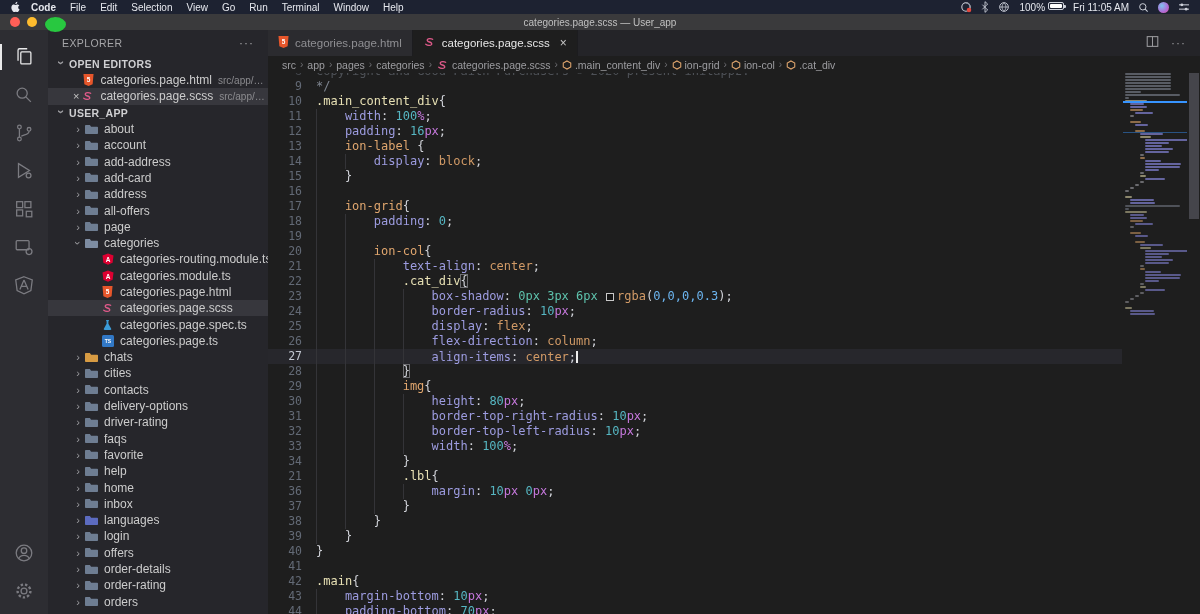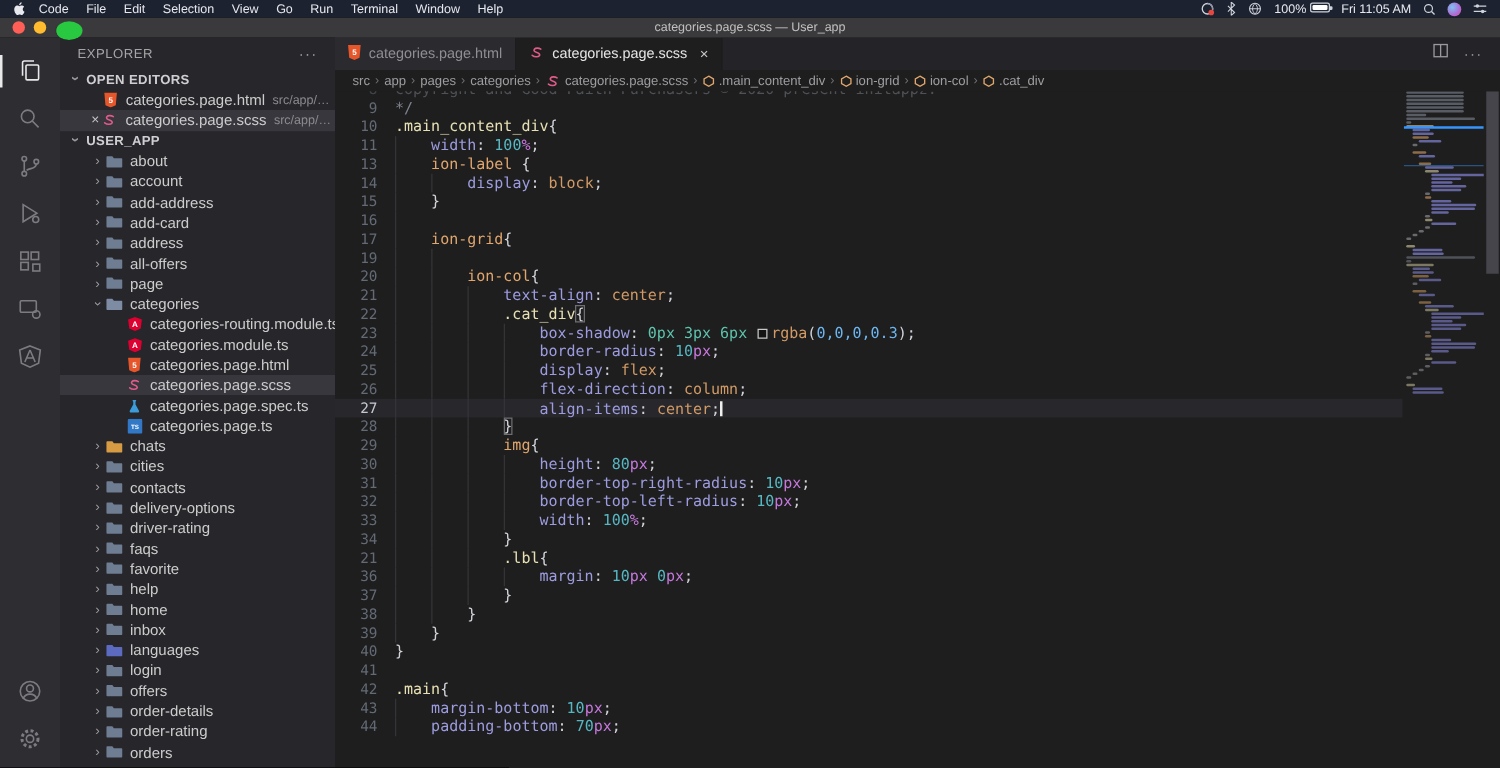--- a/index.html
+++ b/index.html
@@ -4,21 +4,21 @@
 <style>
   * { margin:0; padding:0; box-sizing:border-box; }
   html,body { width:1200px; height:614px; overflow:hidden; background:#000; }
   body { font-family:"Liberation Sans", sans-serif; position:relative; -webkit-font-smoothing:antialiased; }
 
   
   .menubar { position:absolute; top:0; left:0; width:1200px; height:14px; background:#1d2231;
     display:flex; align-items:center; color:#e6e8ee; font-size:10px; padding:0 10px; z-index:50; }
   .menubar .apple { margin-right:4px; display:flex; align-items:center; }
   .menu-item { padding:0 7px; white-space:nowrap; }
-  .menu-item.app { font-weight:normal; }
+  .menu-item.app { font-weight:bold; }
   .menubar-right { margin-left:auto; display:flex; align-items:center; gap:9px; }
   .status-ic { display:flex; align-items:center; }
   .battery-wrap { display:flex; align-items:flex-start; gap:3px; }
   .battery { width:16px; height:8px; border:1px solid #cfd3dc; border-radius:2px; position:relative; }
   .battery::after { content:""; position:absolute; right:-3px; top:2px; width:2px; height:3px; background:#cfd3dc; border-radius:0 1px 1px 0; }
   .battery .fill { position:absolute; inset:1px; background:#fff; border-radius:1px; }
   .siri { width:11px; height:11px; border-radius:50%; background:radial-gradient(circle at 35% 35%, #7dc3f0, #b06ad6 60%, #e2588a); }
   .clock { white-space:nowrap; }
 
   
@@ -639,25 +639,27 @@
           </span>
           <span>.cat_div</span>
         </span>
       </div>
     <div class="code">
       <div class="lines" id="lines">
           <div class="code-line dim-line"><span class="ln">8</span><span class="lc"><span class="tk-cm">copyright and Good Faith Purchasers © 2020-present initappz.</span></span></div>
           <div class="code-line"><span class="ln">9</span><span class="lc"><span class="tk-cm">*/</span></span></div>
           <div class="code-line"><span class="ln">10</span><span class="lc"><span class="tk-cls">.main_content_div</span><span class="tk-pu">{</span></span></div>
           <div class="code-line"><span class="ln">11</span><span class="lc"><span class="g"></span><span class="tk-pr">width</span><span class="tk-pu">: </span><span class="tk-nu">100</span><span class="tk-un">%</span><span class="tk-pu">;</span></span></div>
+          <div class="code-line"><span class="ln">12</span><span class="lc"><span class="g"></span><span class="tk-pr">padding</span><span class="tk-pu">: </span><span class="tk-nu">16</span><span class="tk-un">px</span><span class="tk-pu">;</span></span></div>
           <div class="code-line"><span class="ln">13</span><span class="lc"><span class="g"></span><span class="tk-el">ion-label</span><span class="tk-pu"> {</span></span></div>
           <div class="code-line"><span class="ln">14</span><span class="lc"><span class="g"></span><span class="g"></span><span class="tk-pr">display</span><span class="tk-pu">: </span><span class="tk-kw">block</span><span class="tk-pu">;</span></span></div>
           <div class="code-line"><span class="ln">15</span><span class="lc"><span class="g"></span><span class="tk-pu">}</span></span></div>
           <div class="code-line"><span class="ln">16</span><span class="lc"><span class="g"></span></span></div>
           <div class="code-line"><span class="ln">17</span><span class="lc"><span class="g"></span><span class="tk-el">ion-grid</span><span class="tk-pu">{</span></span></div>
+          <div class="code-line"><span class="ln">18</span><span class="lc"><span class="g"></span><span class="g"></span><span class="tk-pr">padding</span><span class="tk-pu">: </span><span class="tk-nu">0</span><span class="tk-pu">;</span></span></div>
           <div class="code-line"><span class="ln">19</span><span class="lc"><span class="g"></span><span class="g"></span></span></div>
           <div class="code-line"><span class="ln">20</span><span class="lc"><span class="g"></span><span class="g"></span><span class="tk-el">ion-col</span><span class="tk-pu">{</span></span></div>
           <div class="code-line"><span class="ln">21</span><span class="lc"><span class="g"></span><span class="g"></span><span class="g"></span><span class="tk-pr">text-align</span><span class="tk-pu">: </span><span class="tk-kw">center</span><span class="tk-pu">;</span></span></div>
           <div class="code-line"><span class="ln">22</span><span class="lc"><span class="g"></span><span class="g"></span><span class="g"></span><span class="tk-cls">.cat_div</span><span class="tk-bh">{</span></span></div>
           <div class="code-line"><span class="ln">23</span><span class="lc"><span class="g"></span><span class="g"></span><span class="g"></span><span class="g"></span><span class="tk-pr">box-shadow</span><span class="tk-pu">: </span><span class="tk-n2">0px 3px 6px</span><span class="tk-pu"> </span><span class="tk-sw"></span><span class="tk-fn">rgba</span><span class="tk-pu">(</span><span class="tk-ar">0,0,0,0.3</span><span class="tk-pu">);</span></span></div>
           <div class="code-line"><span class="ln">24</span><span class="lc"><span class="g"></span><span class="g"></span><span class="g"></span><span class="g"></span><span class="tk-pr">border-radius</span><span class="tk-pu">: </span><span class="tk-nu">10</span><span class="tk-un">px</span><span class="tk-pu">;</span></span></div>
           <div class="code-line"><span class="ln">25</span><span class="lc"><span class="g"></span><span class="g"></span><span class="g"></span><span class="g"></span><span class="tk-pr">display</span><span class="tk-pu">: </span><span class="tk-kw">flex</span><span class="tk-pu">;</span></span></div>
           <div class="code-line"><span class="ln">26</span><span class="lc"><span class="g"></span><span class="g"></span><span class="g"></span><span class="g"></span><span class="tk-pr">flex-direction</span><span class="tk-pu">: </span><span class="tk-kw">column</span><span class="tk-pu">;</span></span></div>
           <div class="code-line current"><span class="ln">27</span><span class="lc"><span class="g"></span><span class="g"></span><span class="g"></span><span class="g"></span><span class="tk-pr">align-items</span><span class="tk-pu">: </span><span class="tk-kw">center</span><span class="tk-pu">;</span><span class="cursor"></span></span></div>
           <div class="code-line"><span class="ln">28</span><span class="lc"><span class="g"></span><span class="g"></span><span class="g"></span><span class="tk-bh">}</span></span></div>

